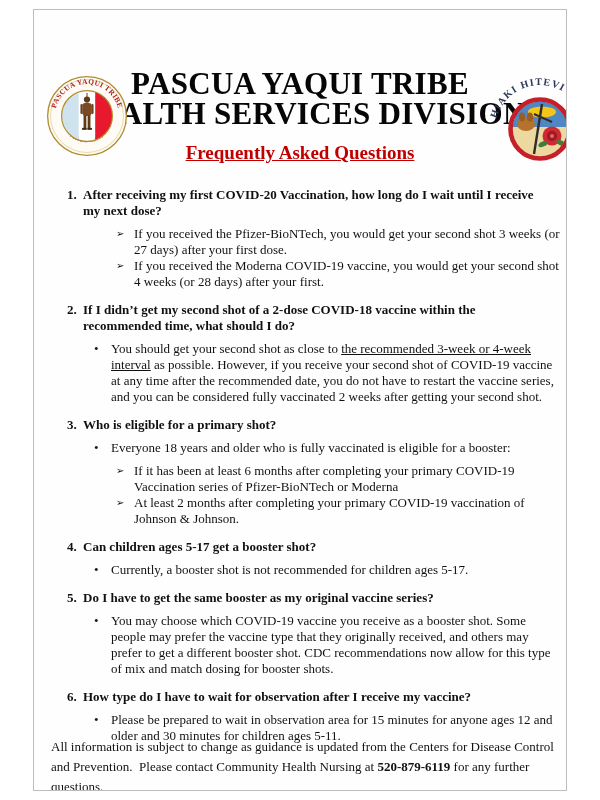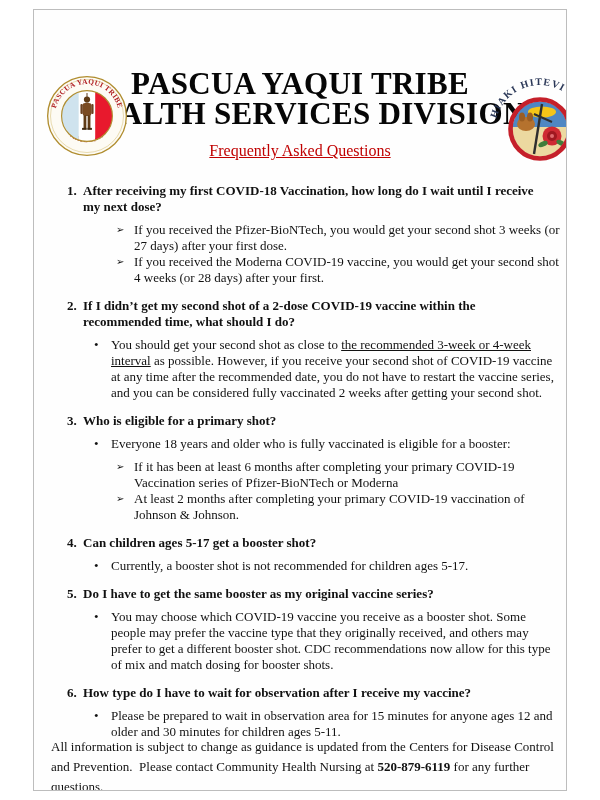--- a/index.html
+++ b/index.html
@@ -10,21 +10,21 @@
     position:absolute; left:33px; top:9px; width:534px; height:782px;
     background:#fefefe; border:1px solid #bdbdbd; overflow:hidden;
   }
 
   
   .header { position:relative; }
   .seal-left  { position:absolute; left:12px;  top:6px;  width:82px;  height:82px; }
   .seal-right { position:absolute; left:448px; top:1px;  width:112px; height:100px; }
   .title { text-align:center; margin-top:59px; font-weight:bold; font-size:31px; line-height:30px; color:#060606; letter-spacing:0.3px; }
   .faq-heading { text-align:center; margin-top:13px; }
-  .faq-heading span { font-size:16px; font-weight:normal; color:#c00000; text-decoration:underline; }
+  .faq-heading span { font-size:19px; font-weight:bold; color:#c00000; text-decoration:underline; }
 
   
   .faq-list { margin-top:23px; font-size:13px; line-height:16px; }
   .faq-item { margin-bottom:12px; }
   .q-row  { display:flex; font-weight:bold; }
   .q-num  { flex:none; width:16px; margin-left:33px; }
   .q-text { width:462px; }
   .a-row  { display:flex; }
   .a-row.gap { margin-top:7px; }
   .a-row.bullet { margin-left:60px; }
@@ -119,35 +119,35 @@
 
     <div class="faq-heading">
       <span>Frequently Asked Questions</span>
     </div>
   </div>
 
   <div class="faq-list">
       <div class="faq-item">
         <div class="q-row">
           <span class="q-num">1.</span>
-          <div class="q-text">After receiving my first COVID-18 Vaccination, how long do I wait until I receive my next dose?</div>
+          <div class="q-text">After receiving my first COVID-20 Vaccination, how long do I wait until I receive my next dose?</div>
         </div>
         <div class="a-row arrow gap">
           <span class="marker">➢</span>
           <div class="a-text"><span>If you received the Pfizer-BioNTech, you would get your second shot 3 weeks (or 27 days) after your first dose.</span></div>
         </div>
         <div class="a-row arrow">
           <span class="marker">➢</span>
           <div class="a-text"><span>If you received the Moderna COVID-19 vaccine, you would get your second shot 4 weeks (or 28 days) after your first.</span></div>
         </div>
       </div>
       <div class="faq-item">
         <div class="q-row">
           <span class="q-num">2.</span>
-          <div class="q-text">If I didn’t get my second shot of a 2-dose COVID-19 vaccine within the recommended time, what should I do?</div>
+          <div class="q-text">If I didn’t get my second shot of a 2-dose COVID-18 vaccine within the recommended time, what should I do?</div>
         </div>
         <div class="a-row bullet gap">
           <span class="marker">•</span>
           <div class="a-text"><span>You should get your second shot as close to </span><span class="u ">the recommended 3-week or 4-week interval</span><span> as possible. However, if you receive your second shot of COVID-19 vaccine at any time after the recommended date, you do not have to restart the vaccine series, and you can be considered fully vaccinated 2 weeks after getting your second shot.</span></div>
         </div>
       </div>
       <div class="faq-item">
         <div class="q-row">
           <span class="q-num">3.</span>
           <div class="q-text">Who is eligible for a primary shot?</div>

